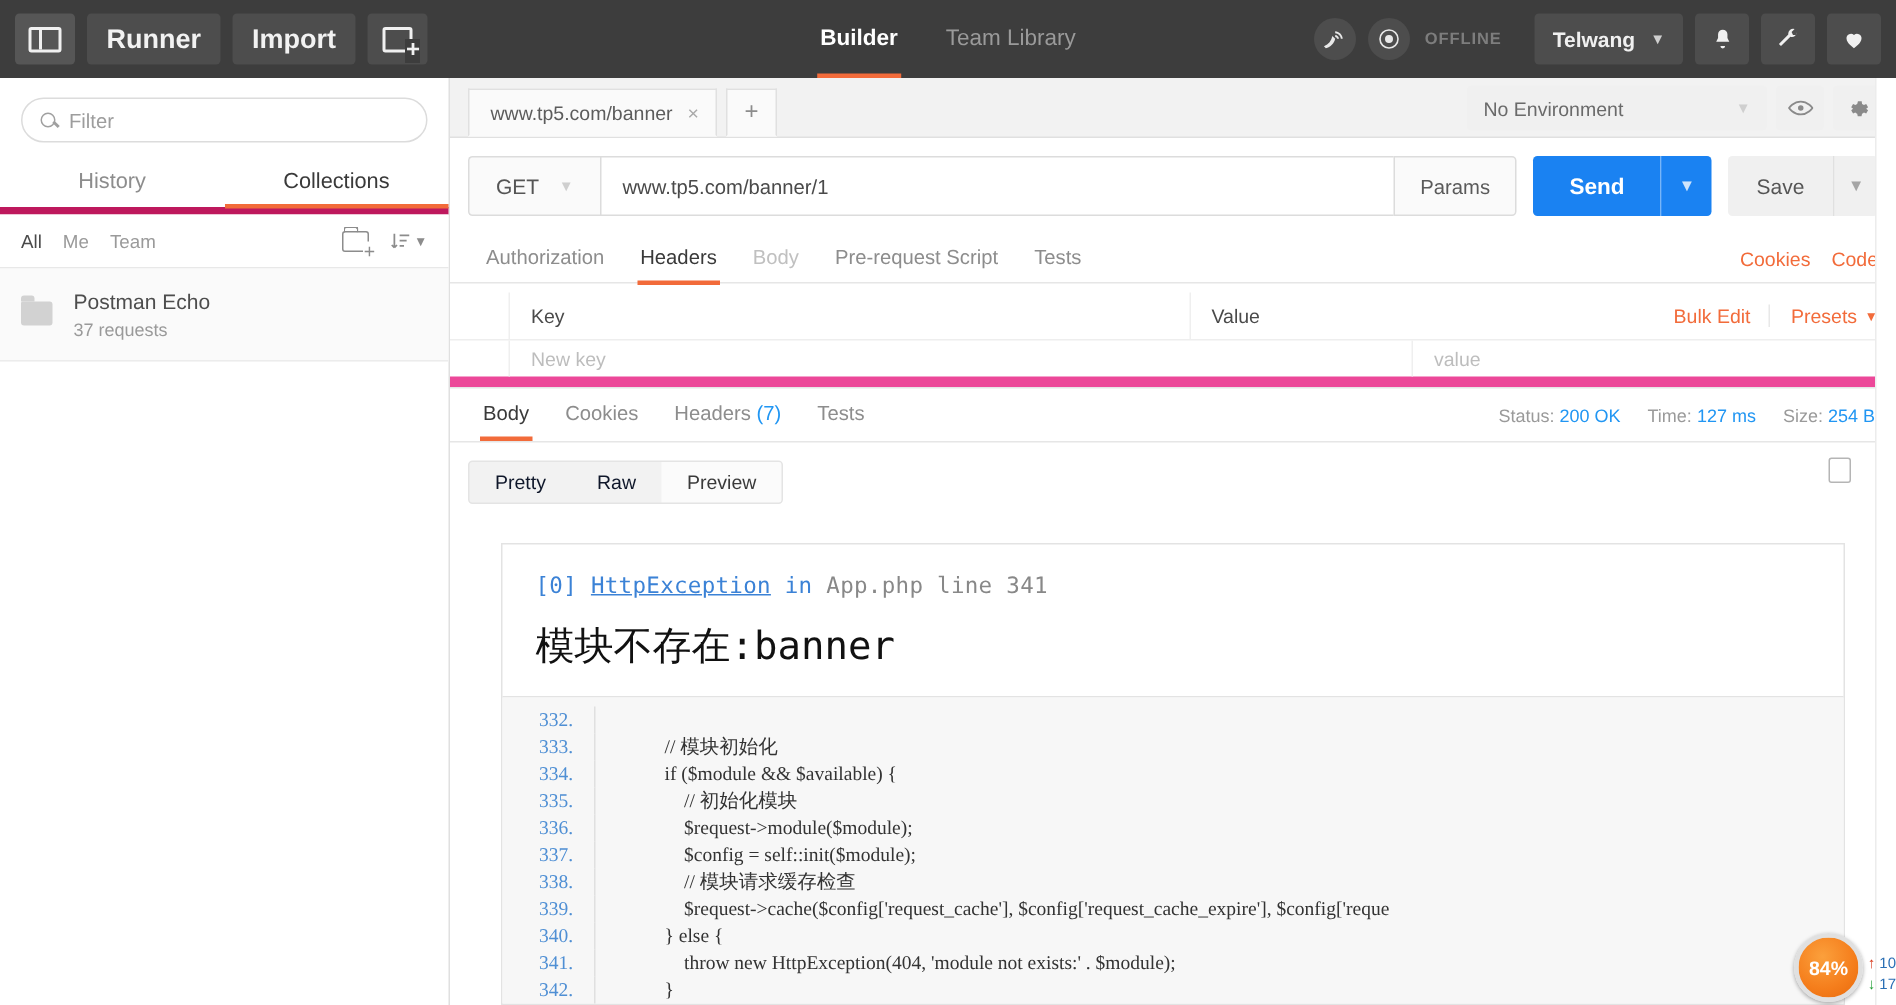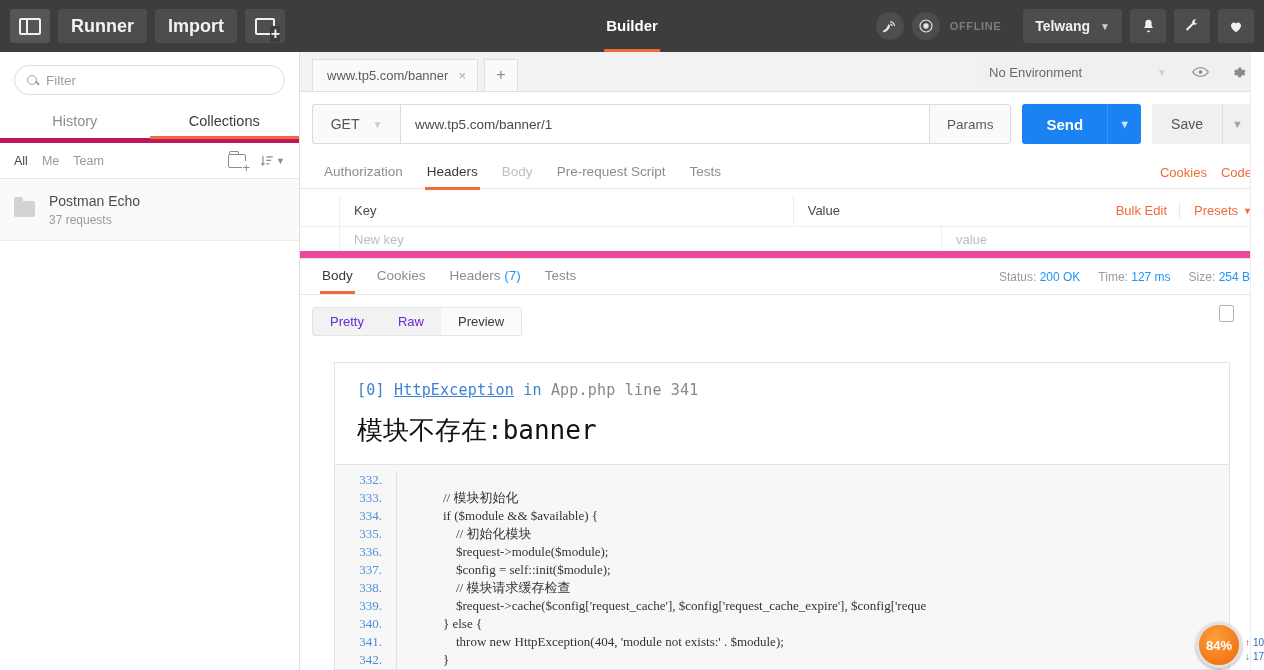--- a/index.html
+++ b/index.html
@@ -219,21 +219,21 @@
     display: flex; align-items: center; padding: 0 12px; height: 36px;
     border-bottom: 1px solid #e6e6e6; position: relative;
   }
   .res-stats { position:absolute; right: 14px; display:flex; gap: 18px; font-size: 12px; color: #9a9a9a; }
   .res-stats b { color: #2196f3; font-weight: normal; }
   .cnt-blue { color: #2196f3; }
 
   .fmtrow { padding: 12px 12px 0 12px; display:flex; align-items:center; position:relative; }
   .fmt-group { display: flex; background: #f2f2f2; border: 1px solid #e4e4e4; border-radius: 3px; overflow:hidden; }
   .fmt {
-    font-size: 13px; color: #6d28d9; padding: 6px 17px; cursor: pointer;
+    font-size: 13px; color: #0f172a; padding: 6px 17px; cursor: pointer;
   }
   .fmt.active { color: #3a3a3a; background: #fbfbfb; }
   .copy-ico {
     position:absolute; right: 30px; top: 10px; width: 15px; height: 17px;
     border: 1.5px solid #b5b5b5; border-radius: 2px; cursor: pointer;
   }
   .copy-ico::before {
     content:""; position:absolute; left:2.5px; top:-4px; width:13px; height:15px;
     border:1.5px solid #b5b5b5; border-radius:2px; background:#fff; z-index:-1;
   }
@@ -289,20 +289,21 @@
     </div>
     <div class="tb-btn">Runner</div>
     <div class="tb-btn">Import</div>
     <div class="tb-btn icononly">
       <span class="newtab-ico"></span>
     </div>
   </div>
 
   <div class="tb-center">
     <div class="tb-tab active">Builder</div>
+    <div class="tb-tab">Team Library</div>
   </div>
 
   <div class="tb-right">
     <div class="circ-ico">
       <svg width="15" height="15" viewBox="0 0 24 24" fill="#e8e8e8">
           <path d="M3 21c5-1 9-5 10-10l-3-3C9 13 6 17 1 19l2 2zM13 3c4 0 8 4 8 8h-2c0-3-3-6-6-6V3zm0 4c2 0 4 2 4 4h-2c0-1-1-2-2-2V7z"></path>
         </svg>
     </div>
     <div class="circ-ico">
       <svg width="16" height="16" viewBox="0 0 24 24" fill="none" stroke="#e8e8e8" stroke-width="1.6">

